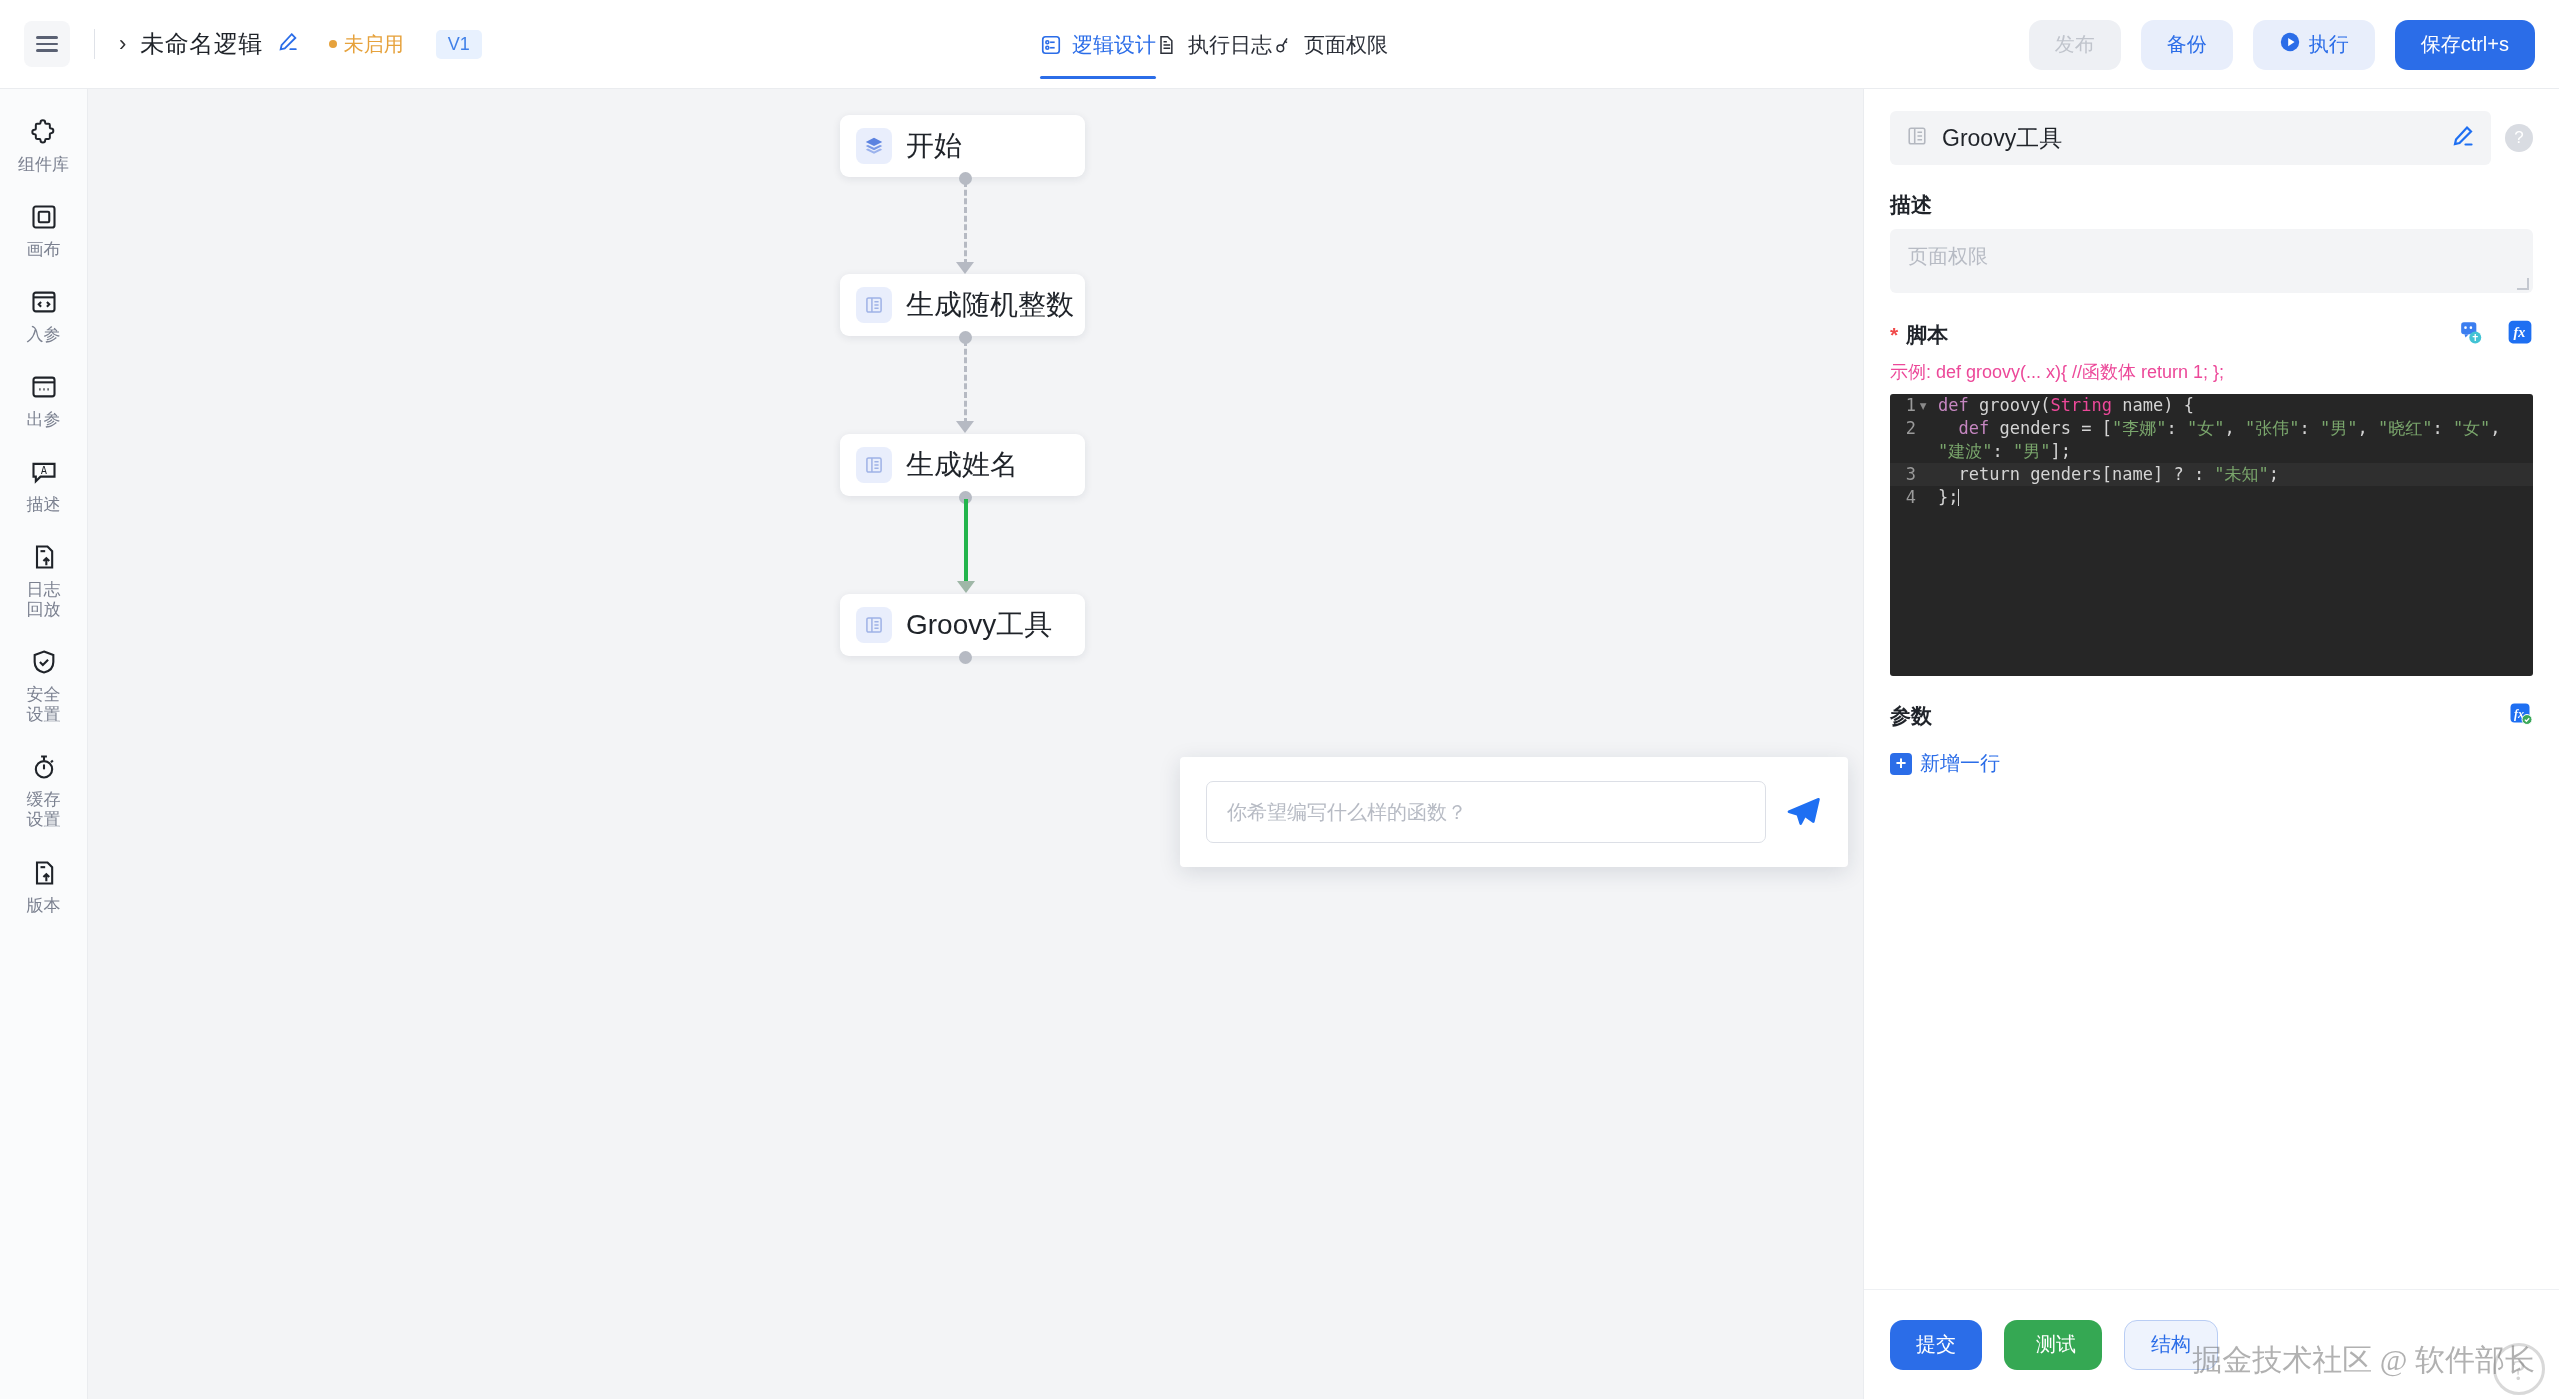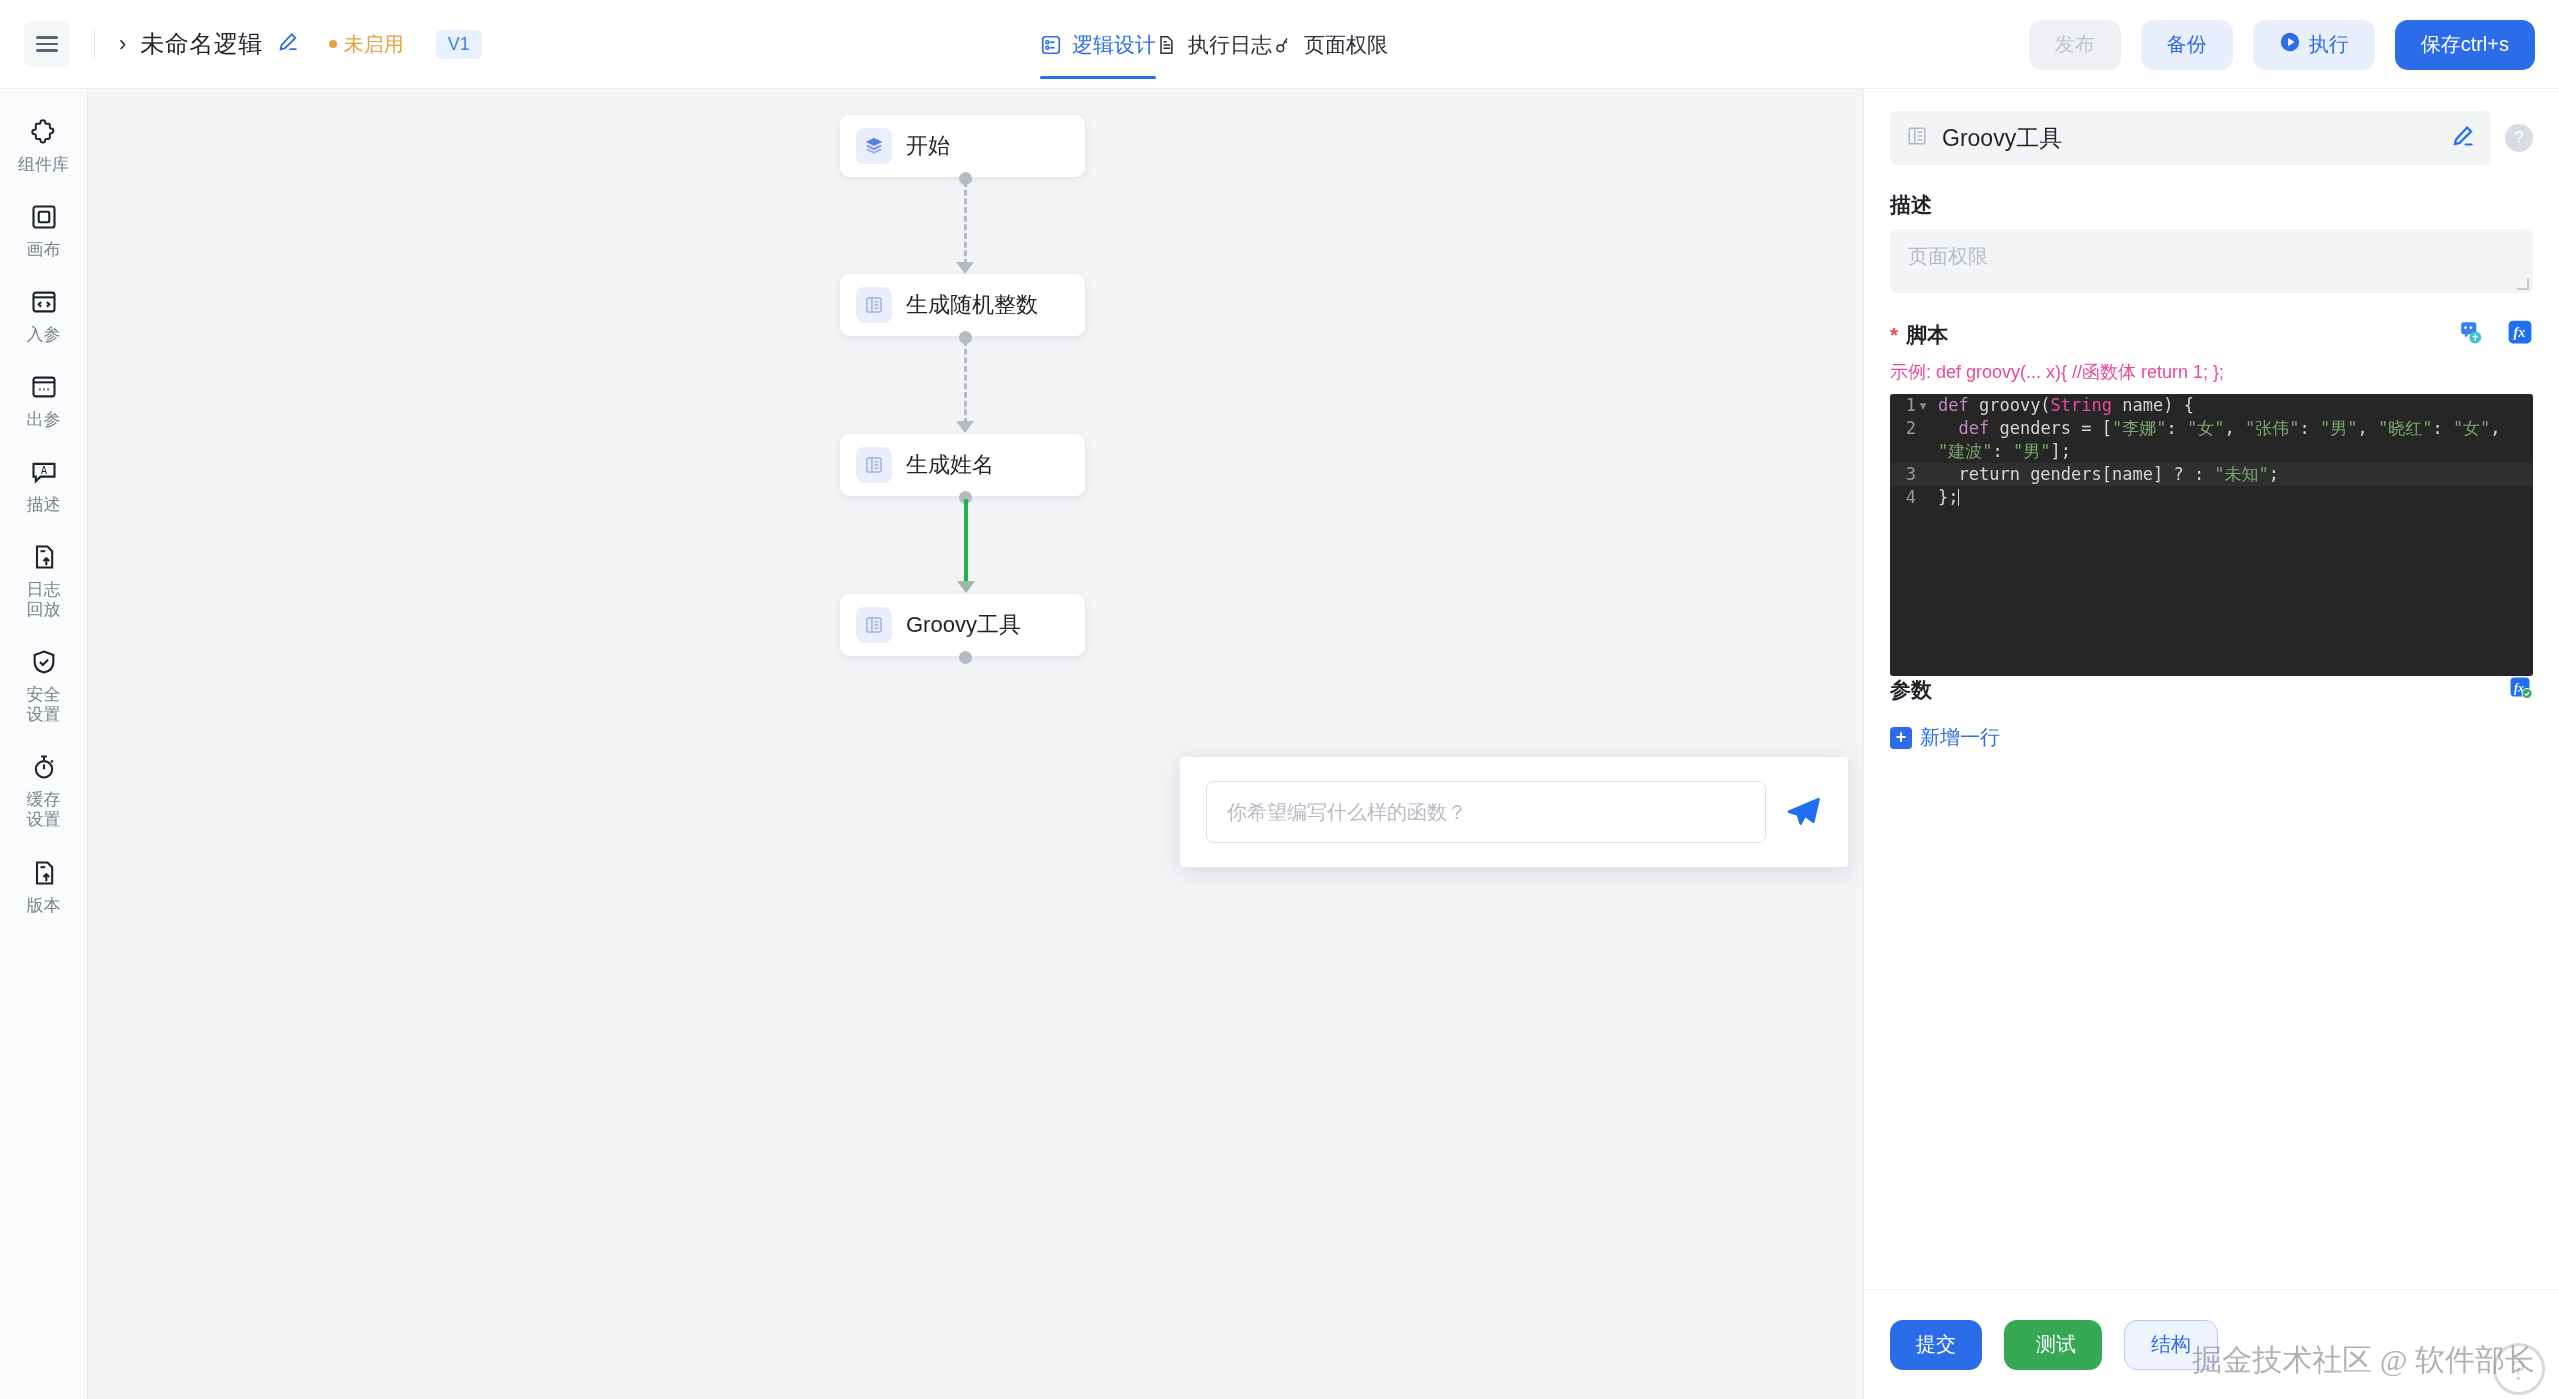--- a/index.html
+++ b/index.html
@@ -92,21 +92,21 @@
   .node {
     position: absolute; width: 245px; height: 62px; background: #ffffff;
     border-radius: 9px; box-shadow: 0 2px 8px rgba(20,30,60,.09);
     display: flex; align-items: center; padding-left: 16px; gap: 14px;
     cursor: pointer;
   }
   .node-ico {
     width: 36px; height: 36px; border-radius: 8px; background: #e9eefc;
     display: flex; align-items: center; justify-content: center; flex: none;
   }
-  .node-label { font-size: 22px; color: #1f2329; white-space: nowrap; }
+  .node-label { font-size: 28px; color: #1f2329; white-space: nowrap; }
   .port {
     position: absolute; width: 13px; height: 13px; border-radius: 50%;
     background: #b6bac3; border: 0;
   }
   .edge-dash {
     position: absolute; width: 0; border-left: 3px dashed #b6bac3;
   }
   .edge-solid { position: absolute; width: 4px; background: #22b44c; }
   .arrow-head {
     position: absolute; width: 0; height: 0;
@@ -179,21 +179,21 @@
   .fold { color: #8a8a8a; width: 14px; display: inline-block; text-align: center; }
   .code-body { flex: 1; white-space: pre-wrap; color: #d4d4d4; padding-right: 10px; }
   .hl { background: #2f2f2f; }
   .k-def { color: #c586c0; }
   .k-type { color: #ec4899; }
   .k-str { color: #7aa66c; }
   .k-id { color: #d4d4d4; }
   .caret { display: inline-block; width: 1px; height: 17px; background: #d4d4d4;
            vertical-align: -3px; }
   .param-head {
-    display: flex; align-items: center; padding: 0 26px; 
+    display: flex; align-items: center; padding: 0 26px; margin-top: 26px;
   }
   .param-head .t { font-size: 21px; font-weight: bold; color: #1f2329; }
   .add-row {
     display: flex; align-items: center; gap: 8px; padding: 0 26px;
     margin-top: 20px; font-size: 20px; color: #2b6de8; cursor: pointer;
   }
   .plus-sq {
     width: 22px; height: 22px; border-radius: 4px; background: #2b6de8;
     color: #fff; font-size: 18px; line-height: 20px; text-align: center;
     font-weight: bold; flex: none;

